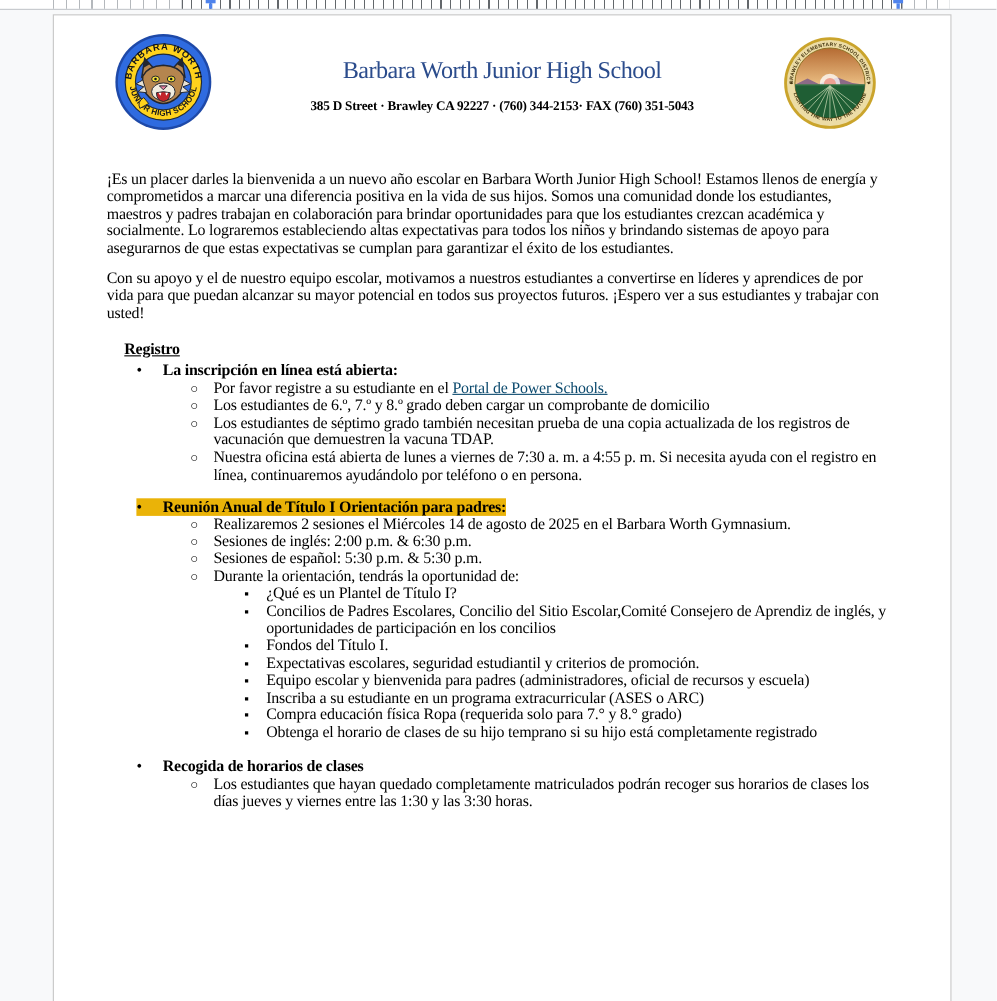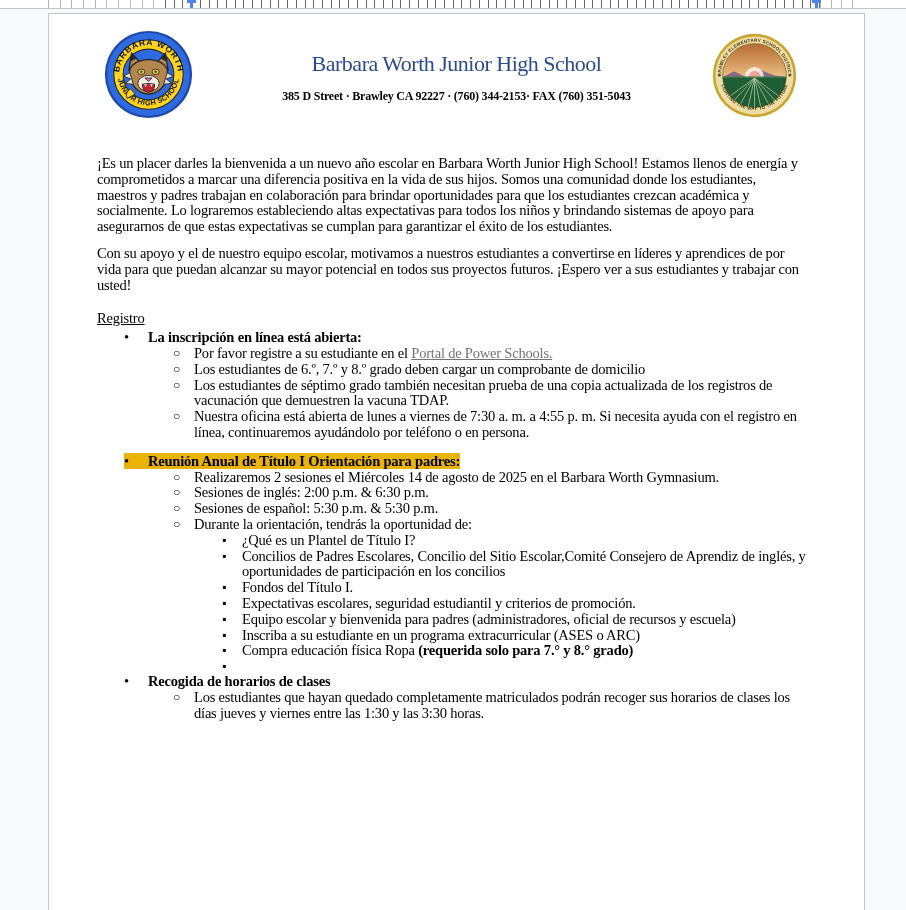--- a/index.html
+++ b/index.html
@@ -25,36 +25,36 @@
   .page-header{position:relative;height:128px;}
   .seal{position:absolute;}
   .seal-left{left:55px;top:16px;}
   .seal-right{left:663px;top:19px;}
   .school-title{padding-top:33px;text-align:center;font-size:22px;line-height:34px;
                 color:#2b4c8c;letter-spacing:-0.5px;}
   .address{text-align:center;font-weight:bold;font-size:12px;margin-top:8px;letter-spacing:-0.2px;}
 
   .letter{padding:14px 55px 0 48px;font-size:14.5px;line-height:15.8px;letter-spacing:-0.2px;}
   .letter p{margin:0 0 11px 0;}
-  .section-heading{font-weight:normal;text-decoration:underline;margin:18px 0 3px 0;}
+  .section-heading{font-weight:bold;text-decoration:underline;margin:18px 0 3px 16px;}
 
   .li{position:relative;}
   .l1{padding-left:51px;font-weight:bold;}
   .l1 > .bullet{position:absolute;left:27px;top:0;font-weight:normal;}
   .l2{padding-left:97px;font-weight:normal;}
   .l2 > .bullet{position:absolute;left:76px;top:0;font-size:12px;}
   .l3{padding-left:145px;}
   .l3 > .bullet{position:absolute;left:125px;top:0;font-size:12px;}
   .li-gap{margin-top:13px;}
   .li-gap2{margin-top:15px;}
 
   .hl{background:#eab308;}
   .bullet-inline{display:inline-block;width:24px;font-weight:normal;}
-  .link{color:#737373;text-decoration:underline;cursor:pointer;}
-  .bold{font-weight:bold;}
+  .link{color:#0c4a6e;text-decoration:underline;cursor:pointer;}
+  .bold{font-weight:normal;}
 </style>
 </head>
 <body>
 
 <div class="ruler">
   <div class="ticks t-left"></div>
   <div class="ticks t-mid"></div>
   <div class="ticks t-right"></div>
   <div class="marker m-left"></div>
   <div class="marker m-right"></div>
@@ -221,20 +221,21 @@
     <div class="li l3">
       <span class="bullet">▪</span>
       <span>Inscriba a su estudiante en un programa extracurricular (ASES o ARC)</span>
     </div>
     <div class="li l3">
       <span class="bullet">▪</span>
       <span>Compra educación física Ropa </span><span class="bold">(requerida solo para 7.° y 8.° grado)</span>
     </div>
     <div class="li l3">
       <span class="bullet">▪</span>
+      <span>Obtenga el horario de clases de su hijo temprano si su hijo está completamente registrado</span>
     </div>
 
     <div class="li l1 li-gap2">
       <span class="bullet">•</span>
       <span>Recogida de horarios de clases</span>
     </div>
     <div class="li l2">
       <span class="bullet">○</span>
       <span>Los estudiantes que hayan quedado completamente matriculados podrán recoger sus horarios de clases los días jueves y viernes entre las 1:30 y las 3:30 horas.</span>
     </div>

